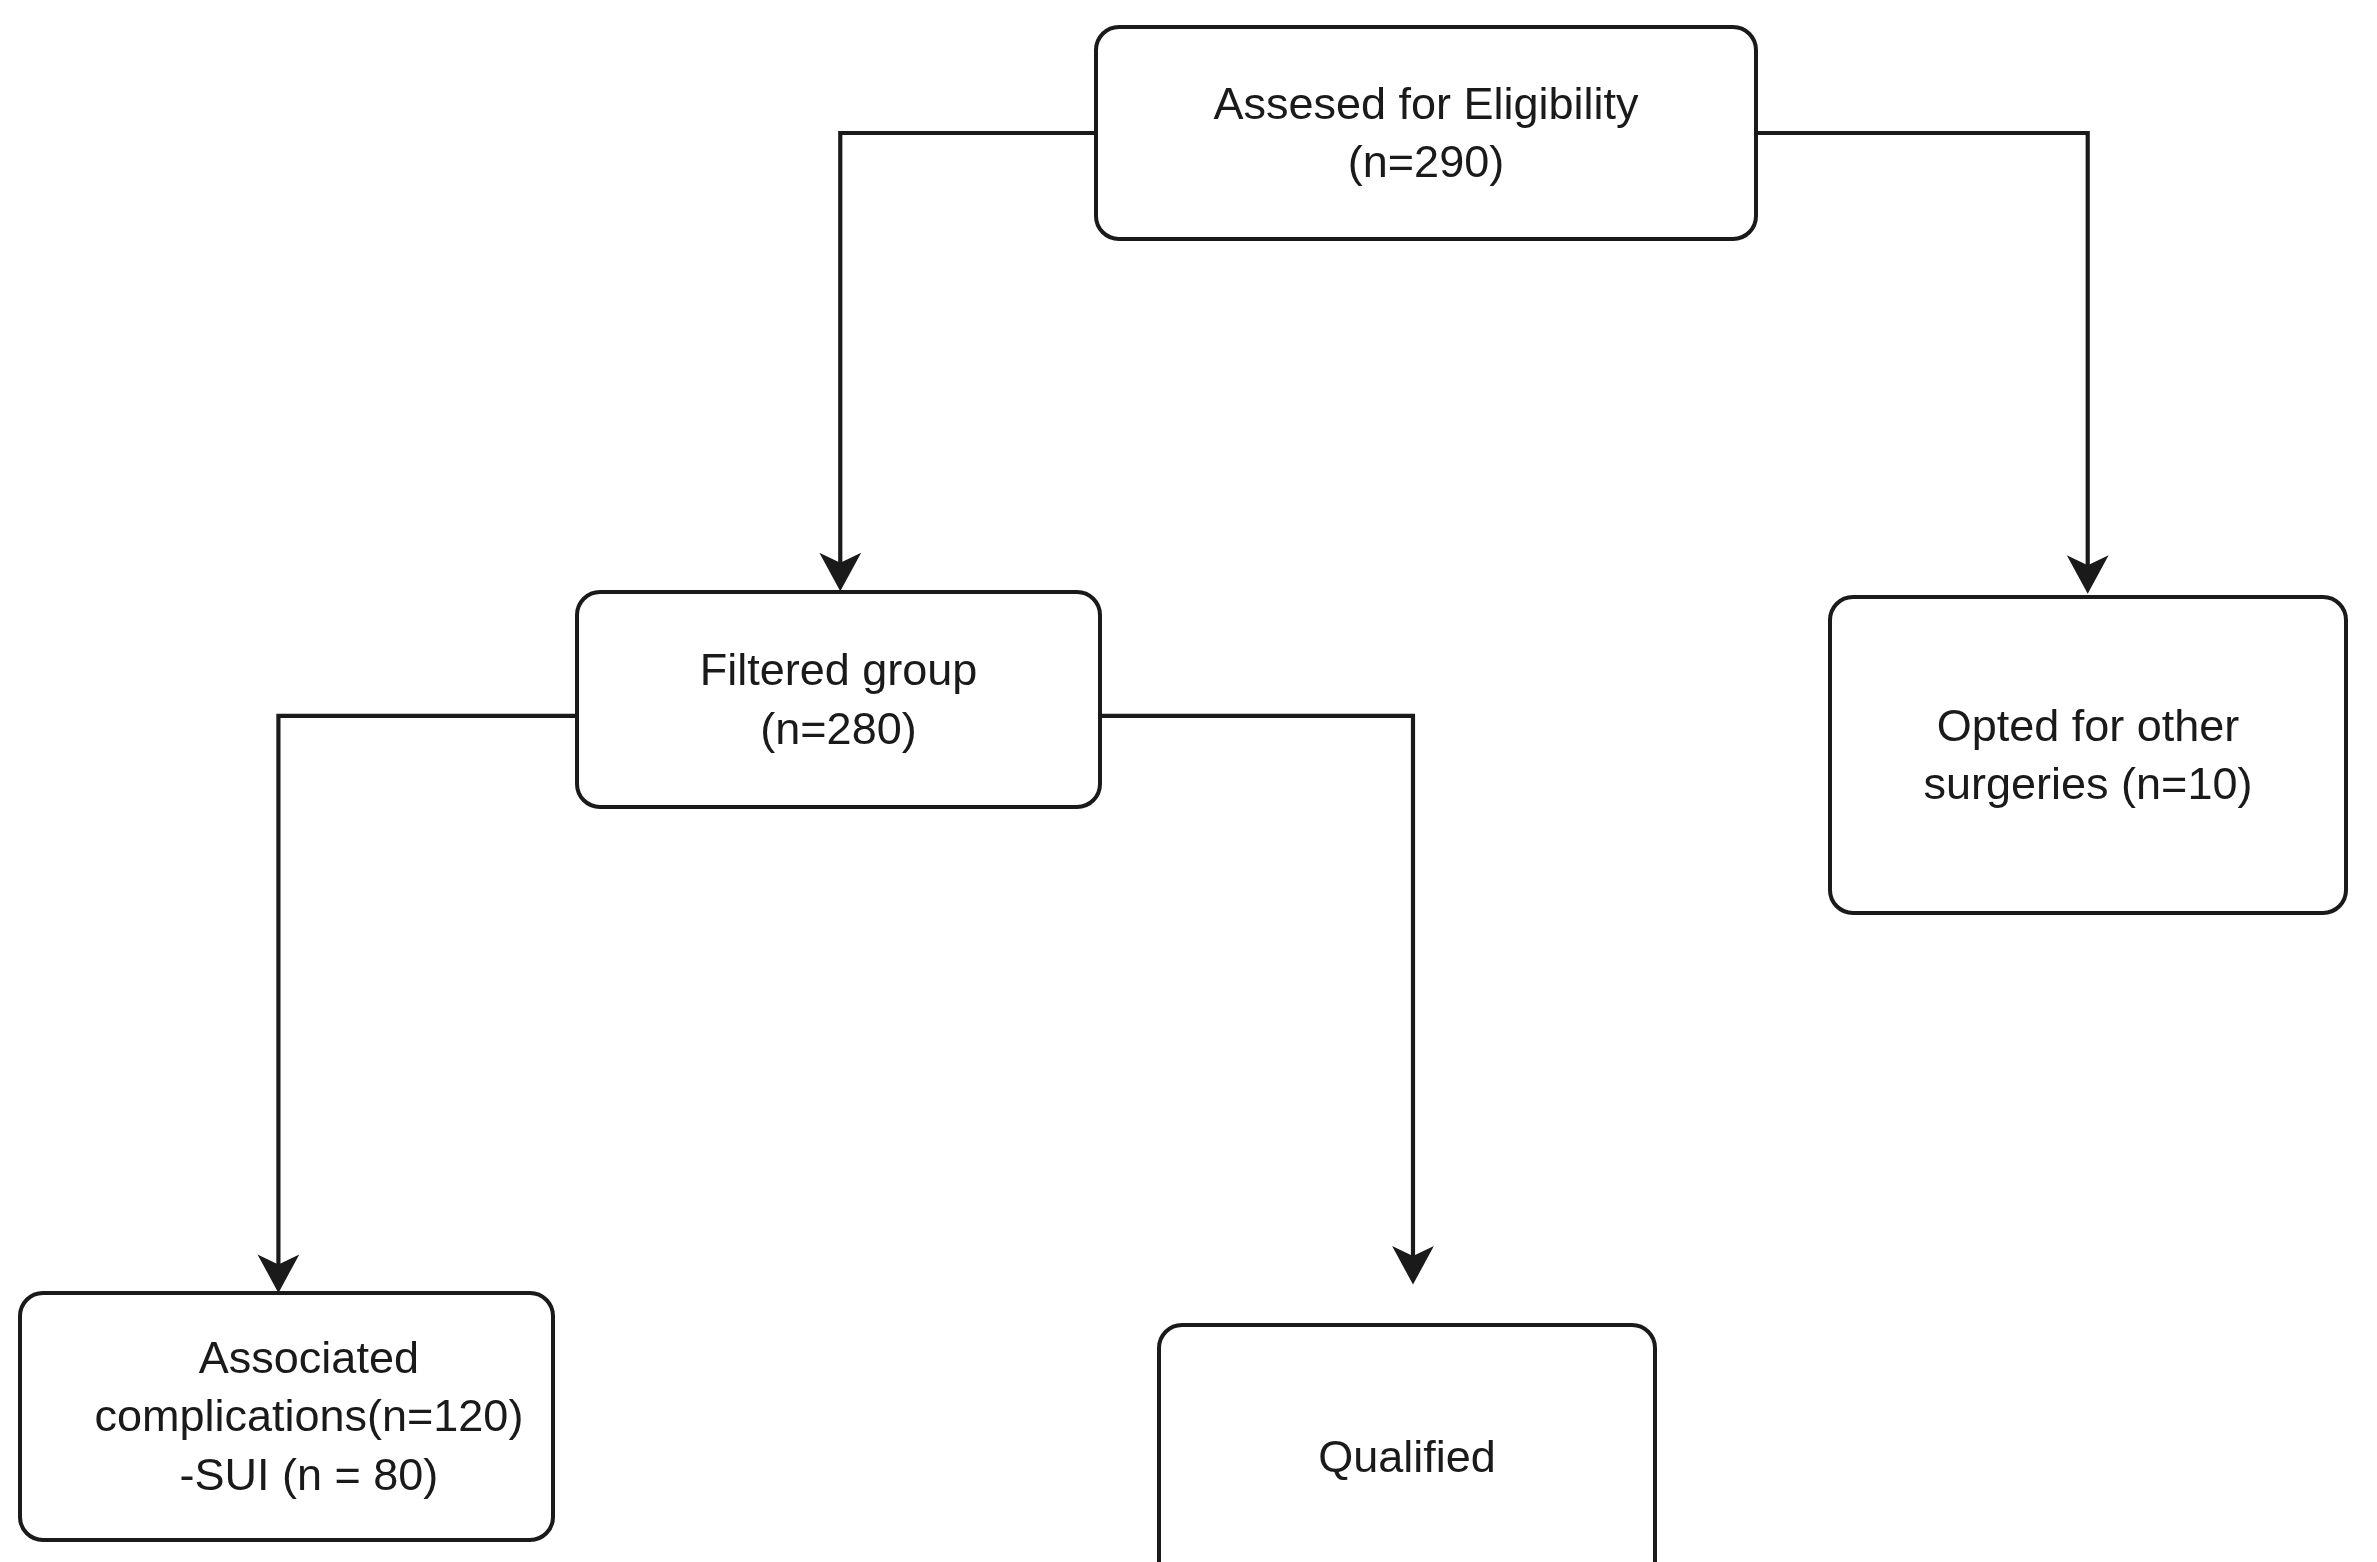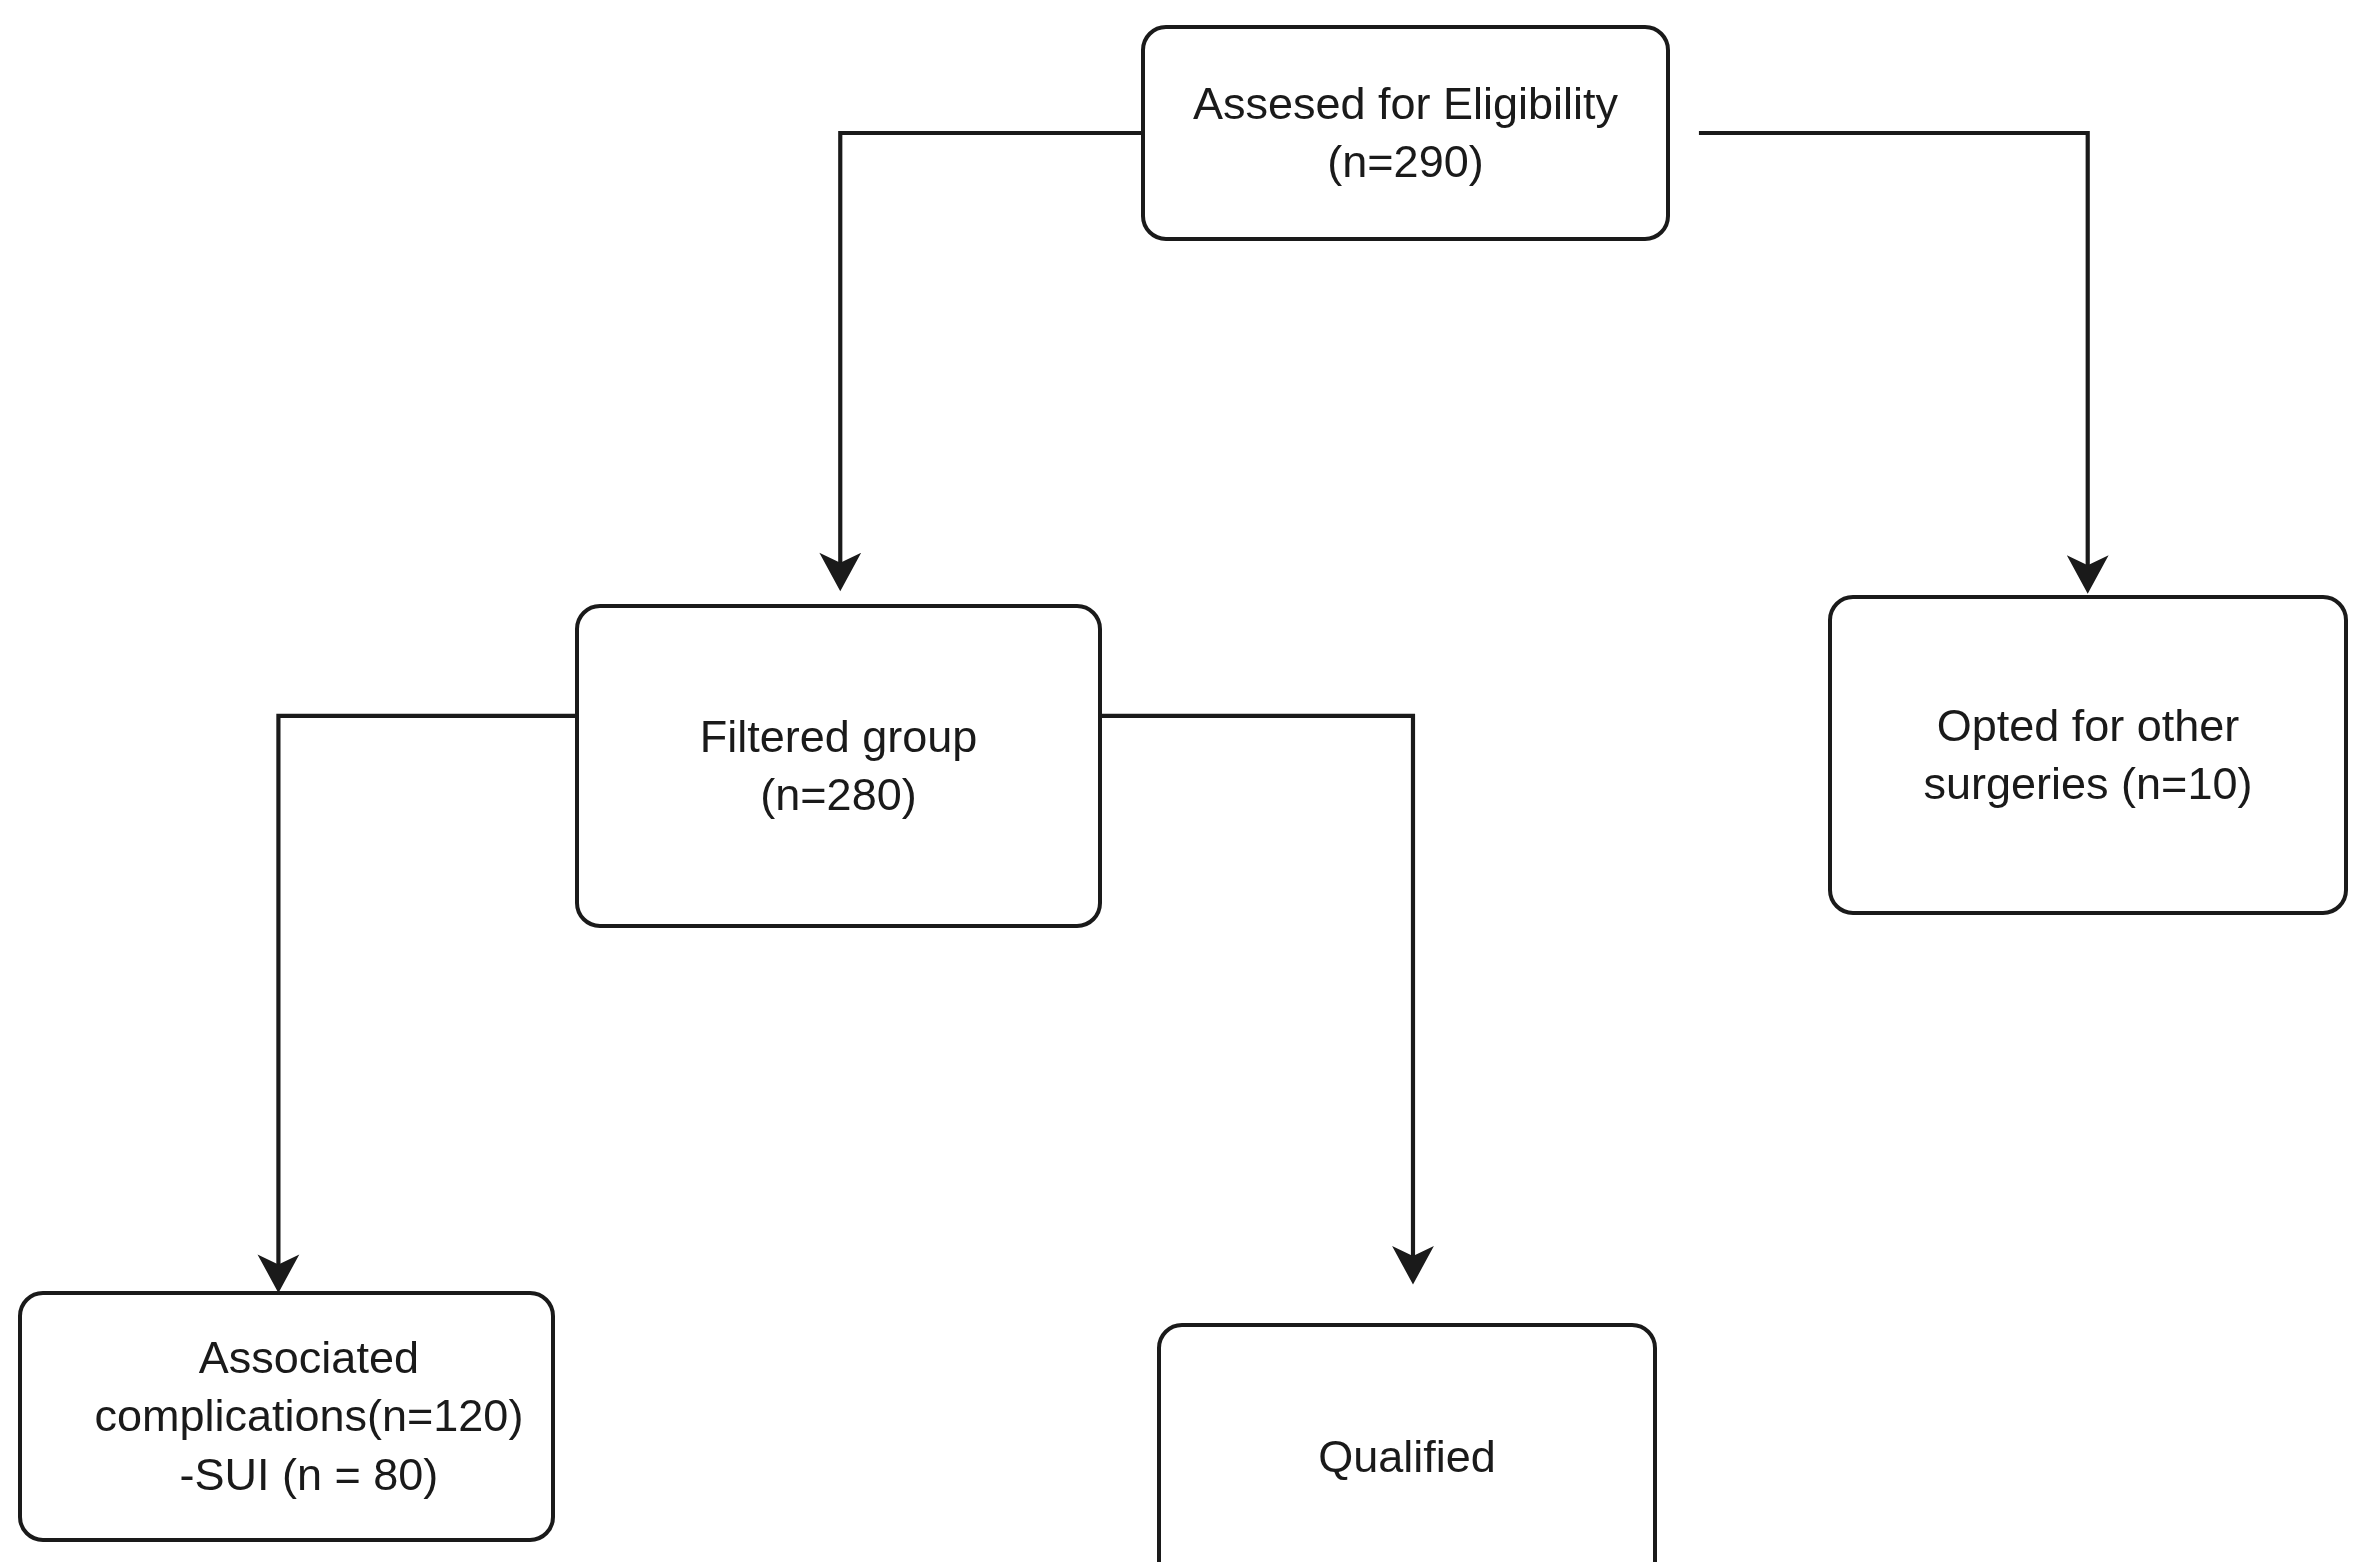--- a/index.html
+++ b/index.html
@@ -43,22 +43,22 @@
     text-align: center;
   }
   .node-label {
     width: 100%;
     color: #1a1a1a;
     font-size: 45px;
     line-height: 1.3;
     white-space: nowrap;
   }
   
-  #node-assessed   { left: 1141px; top: 25px;   width: 529px; height: 216px; }
-  #node-filtered   { left: 575px;  top: 604px;  width: 527px; height: 324px; }
+  #node-assessed   { left: 1094px; top: 25px;   width: 664px; height: 216px; }
+  #node-filtered   { left: 575px;  top: 590px;  width: 527px; height: 219px; }
   #node-opted      { left: 1828px; top: 595px;  width: 520px; height: 320px; }
   #node-associated { left: 18.4px;   top: 1291px; width: 537px; height: 251px; padding-left: 44px; }
   #node-qualified  { left: 1157px; top: 1283px; width: 500px; height: 269px; margin-top: 40px; }
 </style>
 </head>
 <body>
 
 <div class="canvas">
 
   <svg class="connectors" viewBox="0 0 2843 1869" preserveAspectRatio="none" aria-hidden="true">

